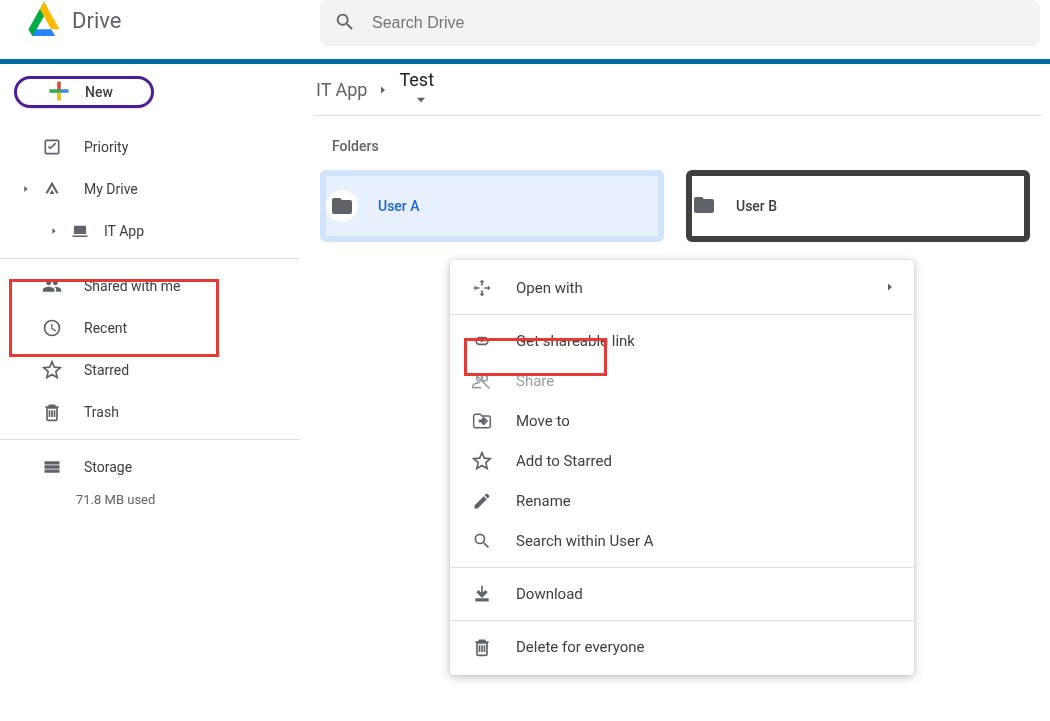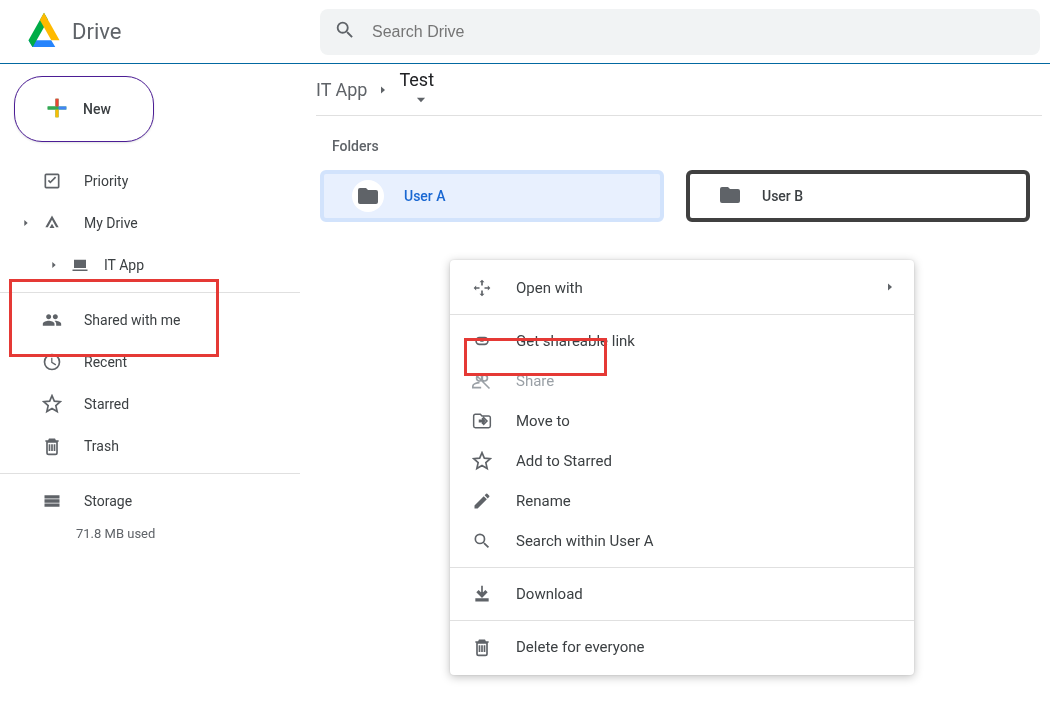--- a/index.html
+++ b/index.html
@@ -10,23 +10,23 @@
     color: #3c4043;
     background: #fff;
     width: 1050px;
     height: 721px;
     overflow: hidden;
     position: relative;
   }
   
   .header {
     display: flex;
-    align-items: center;
+    align-items: flex-start;
     height: 64px;
-    border-bottom: 1px solid #0369a1;
+    border-bottom: 5px solid #0369a1;
   }
   .logo-area {
     display: flex;
     align-items: center;
     padding-left: 16px;
     width: 320px;
   }
   .logo-area span {
     font-size: 22px;
     color: #5f6368;
@@ -50,23 +50,23 @@
   }
   
   .body { display: flex; height: calc(721px - 64px); }
   .sidebar {
     width: 300px;
     padding-top: 12px;
   }
   
   .new-btn {
     display: flex; align-items: center;
-    width: 140px; height: 66px;
+    width: 140px; height: 32px;
     margin-left: 14px;
-    border: 1px solid #4c1d95;
+    border: 3px solid #4c1d95;
     border-radius: 28px;
     background: #fff;
     padding-left: 16px;
     box-shadow: 0 1px 2px rgba(60,64,67,.15);
     cursor: pointer;
   }
   .new-btn span { font-size: 14px; color:#3c4043; margin-left: 12px; font-weight: 500;}
   
   .nav { margin-top: 18px; }
   .nav-item {
@@ -105,25 +105,25 @@
   .breadcrumb .bc-sep { margin: 0 10px; }
   .breadcrumb .bc-sep svg { width:12px; height:12px; fill:#5f6368; }
   .breadcrumb .bc-current { color:#202124; display:flex; align-items:center;flex-direction:column;}
   .breadcrumb .bc-current svg { width:14px; height:14px; fill:#5f6368; margin-left:8px;}
   .section-label {
     font-size: 14px; color:#5f6368; font-weight: 500;
     margin: 22px 0 16px 16px;
   }
   .folders-row { display:flex; gap: 22px; padding-left: 4px;}
   .folder-card {
-    width: 344px; height: 52px;
-    border: 4px solid #404040;
+    width: 344px; height: 72px;
+    border: 6px solid #404040;
     border-radius: 6px;
     display:flex; align-items:center;
-    padding-left: 28px;
+    padding-left: 0;
     cursor: pointer;
   }
   .folder-card svg { width: 24px; height: 24px; fill:#5f6368; }
   .folder-card .name { margin-left: 20px; color:#3c4043; font-size: 14px; font-weight: 500;}
   .folder-card.selected {
     background:#e8f0fe;
     border-color:#d2e3fc;
   }
   .folder-card.selected .name { color:#1967d2; }
   .folder-card.selected svg { fill:#5f6368; }

